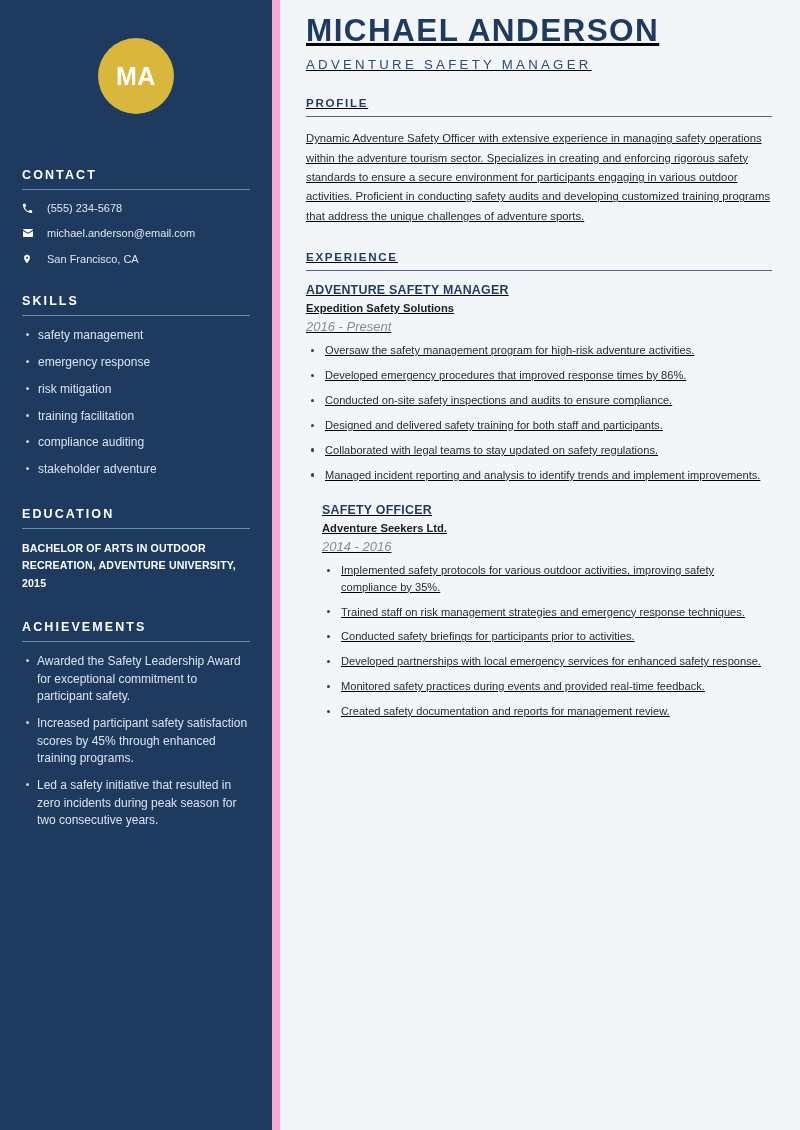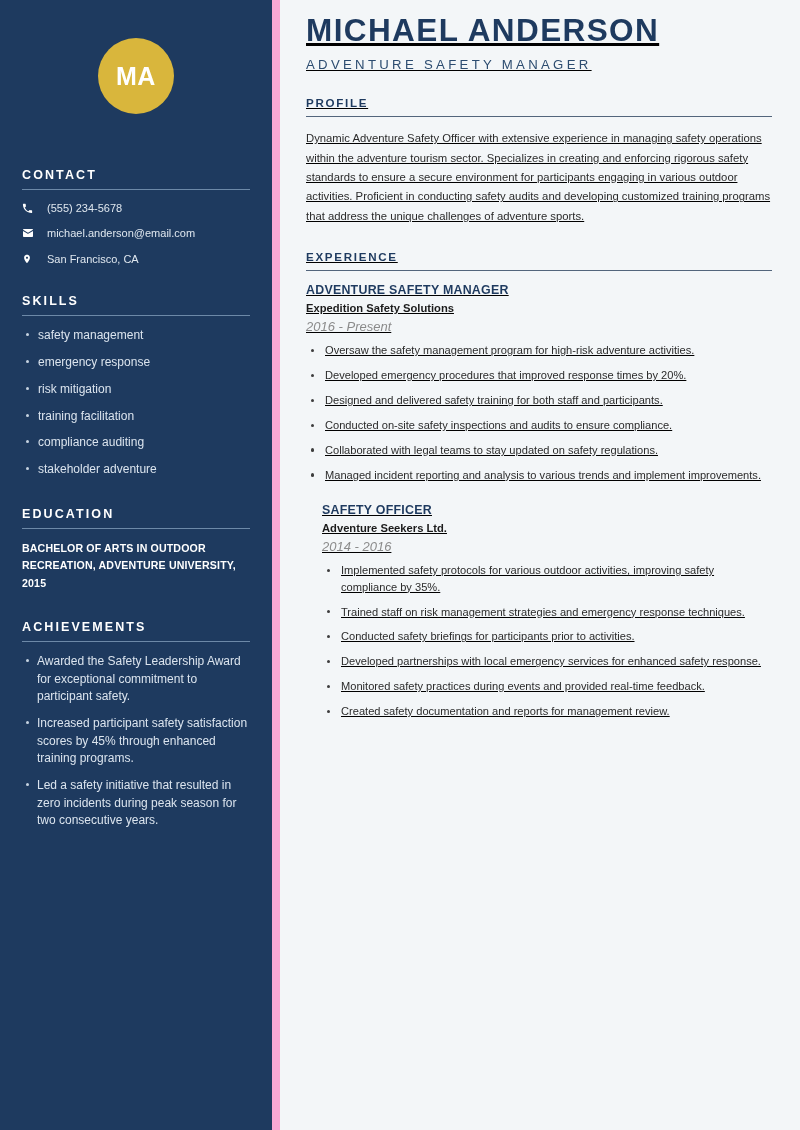--- a/index.html
+++ b/index.html
@@ -319,25 +319,25 @@
     <section class="main-section">
       <div class="main-heading">EXPERIENCE</div>
       <div class="main-rule"></div>
 
       <div class="job-block">
         <div class="job-role">ADVENTURE SAFETY MANAGER</div>
         <div class="job-company">Expedition Safety Solutions</div>
         <div class="job-dates">2016 - Present</div>
         <ul class="job-bullets">
           <li>Oversaw the safety management program for high-risk adventure activities.</li>
-          <li>Developed emergency procedures that improved response times by 20%.</li>
+          <li>Developed emergency procedures that improved response times by 86%.</li>
+          <li>Conducted on-site safety inspections and audits to ensure compliance.</li>
           <li>Designed and delivered safety training for both staff and participants.</li>
-          <li>Conducted on-site safety inspections and audits to ensure compliance.</li>
           <li>Collaborated with legal teams to stay updated on safety regulations.</li>
-          <li>Managed incident reporting and analysis to various trends and implement improvements.</li>
+          <li>Managed incident reporting and analysis to identify trends and implement improvements.</li>
         </ul>
       </div>
 
       <div class="job-block">
         <div class="job-role">SAFETY OFFICER</div>
         <div class="job-company">Adventure Seekers Ltd.</div>
         <div class="job-dates">2014 - 2016</div>
         <ul class="job-bullets">
           <li>Implemented safety protocols for various outdoor activities, improving safety compliance by 35%.</li>
           <li>Trained staff on risk management strategies and emergency response techniques.</li>

